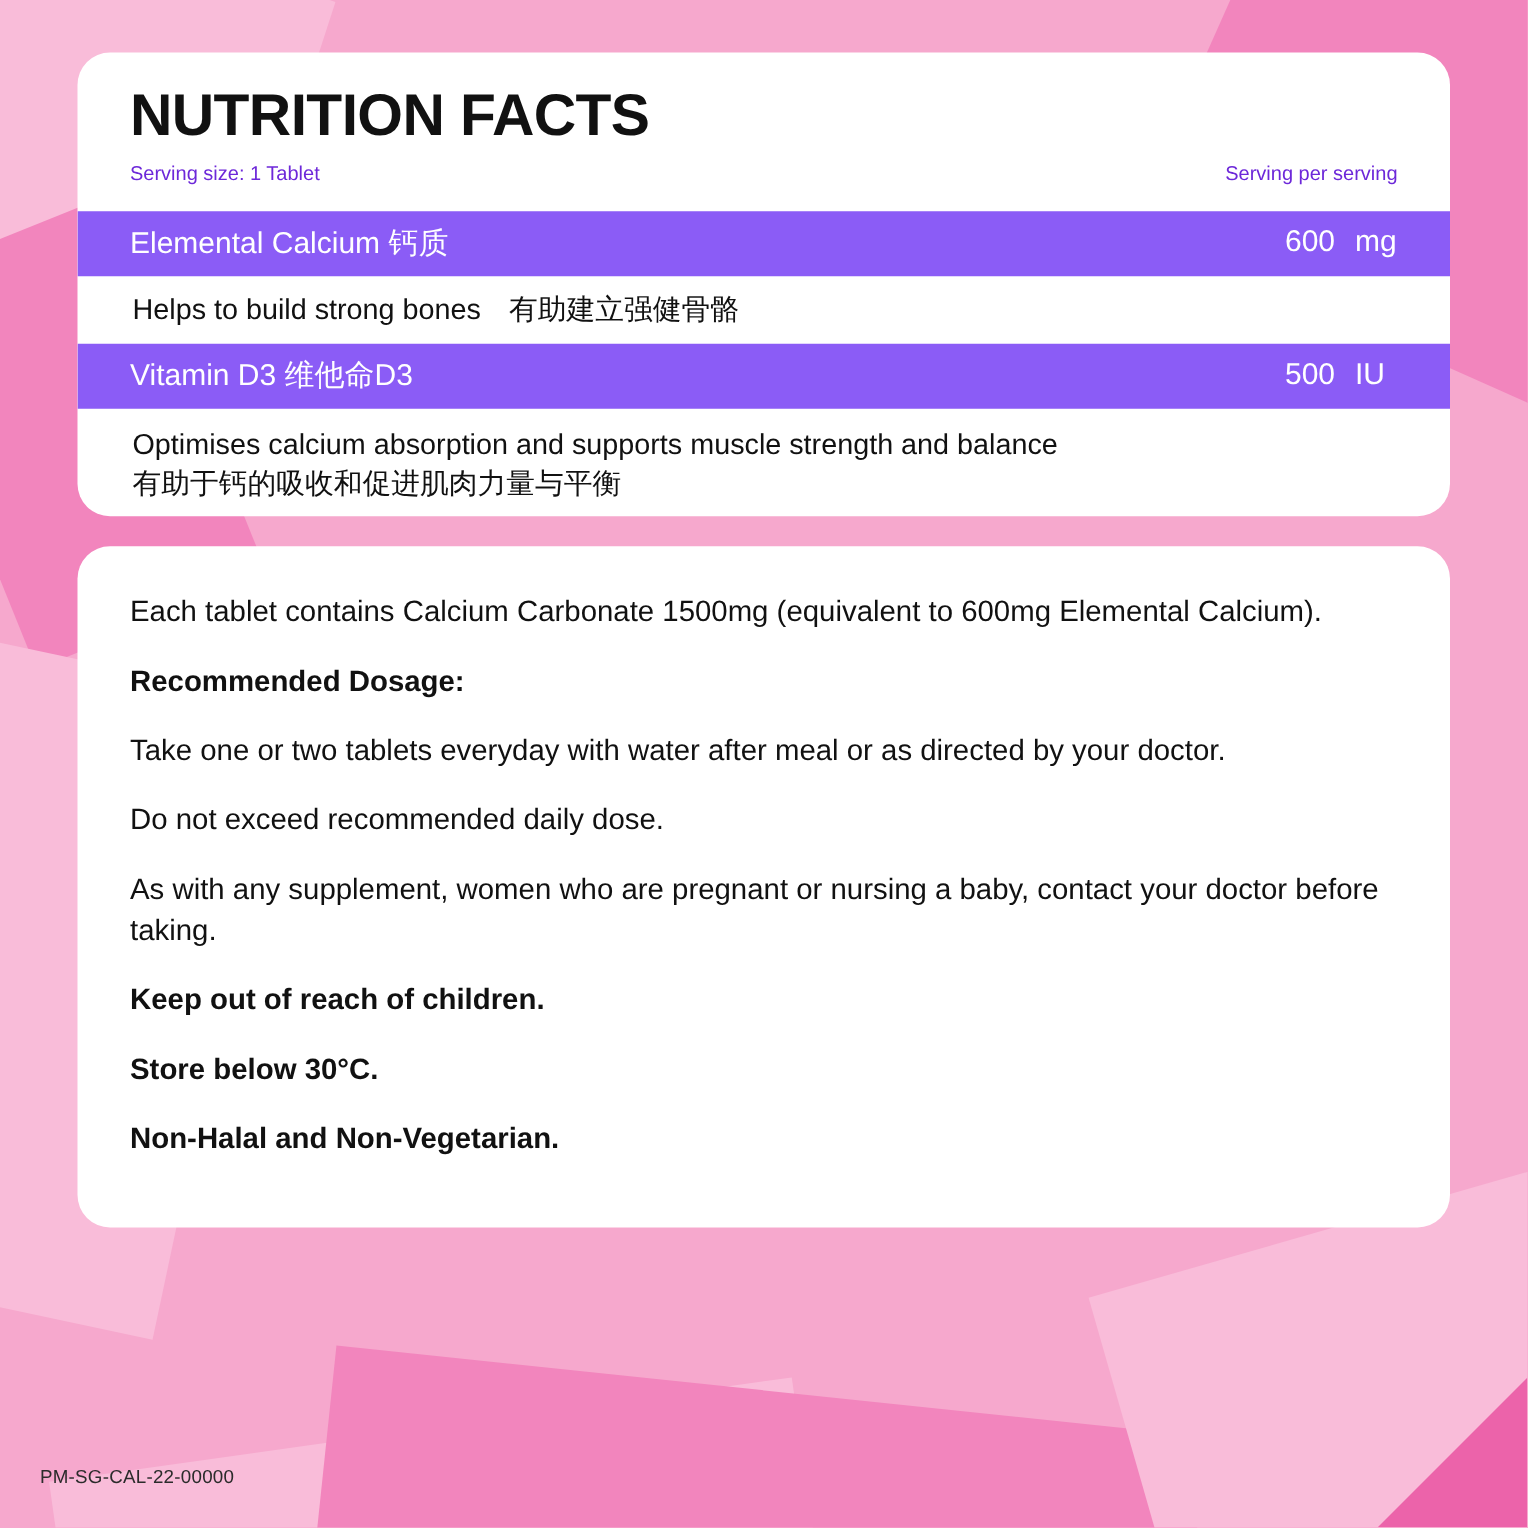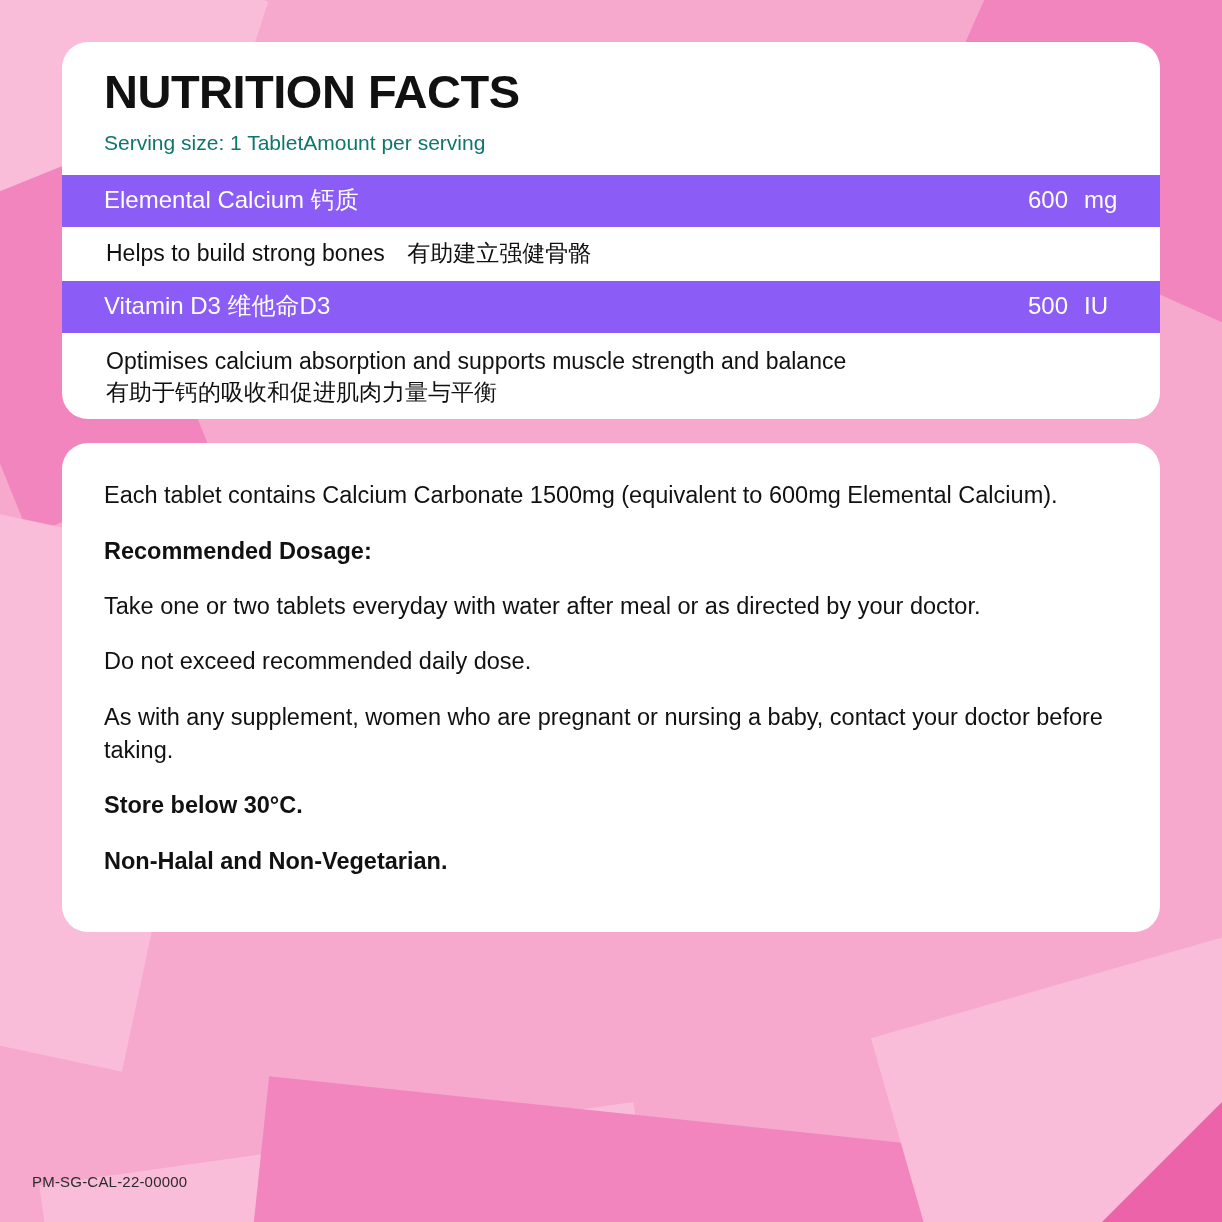--- a/index.html
+++ b/index.html
@@ -114,23 +114,24 @@
   .nf-title {
     font-size: 47px;
     font-weight: bold;
     letter-spacing: -0.5px;
     color: #111;
     line-height: 1.04;
     margin: 0 0 14px 0;
   }
   .nf-subrow {
     display: flex;
+    justify-content: space-between;
     align-items: baseline;
-    font-size: 21px;
-    color: #0f766e;
+    font-size: 16px;
+    color: #6d28d9;
     padding-bottom: 6px;
   }
   .nf-band {
     background: #8b5cf6;
     color: #ffffff;
     display: flex;
     justify-content: space-between;
     align-items: center;
     padding: 9px 34px 11px 42px;
     font-size: 24px;
@@ -215,21 +216,21 @@
   <div class="corner-accent"></div>
 </div>
 
 <div class="sheet">
 
   <section class="card nf-card">
     <div class="nf-head">
       <h1 class="nf-title">NUTRITION FACTS</h1>
       <div class="nf-subrow">
         <span>Serving size: 1 Tablet</span>
-        <span>Amount per serving</span>
+        <span>Serving per serving</span>
       </div>
     </div>
 
     <div class="nf-band">
       <span>Elemental Calcium 钙质</span>
       <span class="amount">
         <span class="num">600</span>
         <span class="unit">mg</span>
       </span>
     </div>
@@ -257,20 +258,21 @@
     <div class="block-gap">
       <p class="dosage-head line">Recommended Dosage:</p>
       <p class="line">Take one or two tablets everyday with water after meal or as directed by your doctor.</p>
     </div>
 
     <p>Do not exceed recommended daily dose.</p>
 
     <p>As with any supplement, women who are pregnant or nursing a baby, contact your doctor before taking.</p>
 
     <div class="block-gap">
+      <p class="line bold">Keep out of reach of children.</p>
       <p class="line bold">Store below 30°C.</p>
     </div>
 
     <p class="bold tight">Non-Halal and Non-Vegetarian.</p>
   </section>
 
 </div>
 
 <div class="code">PM-SG-CAL-22-00000</div>
 

